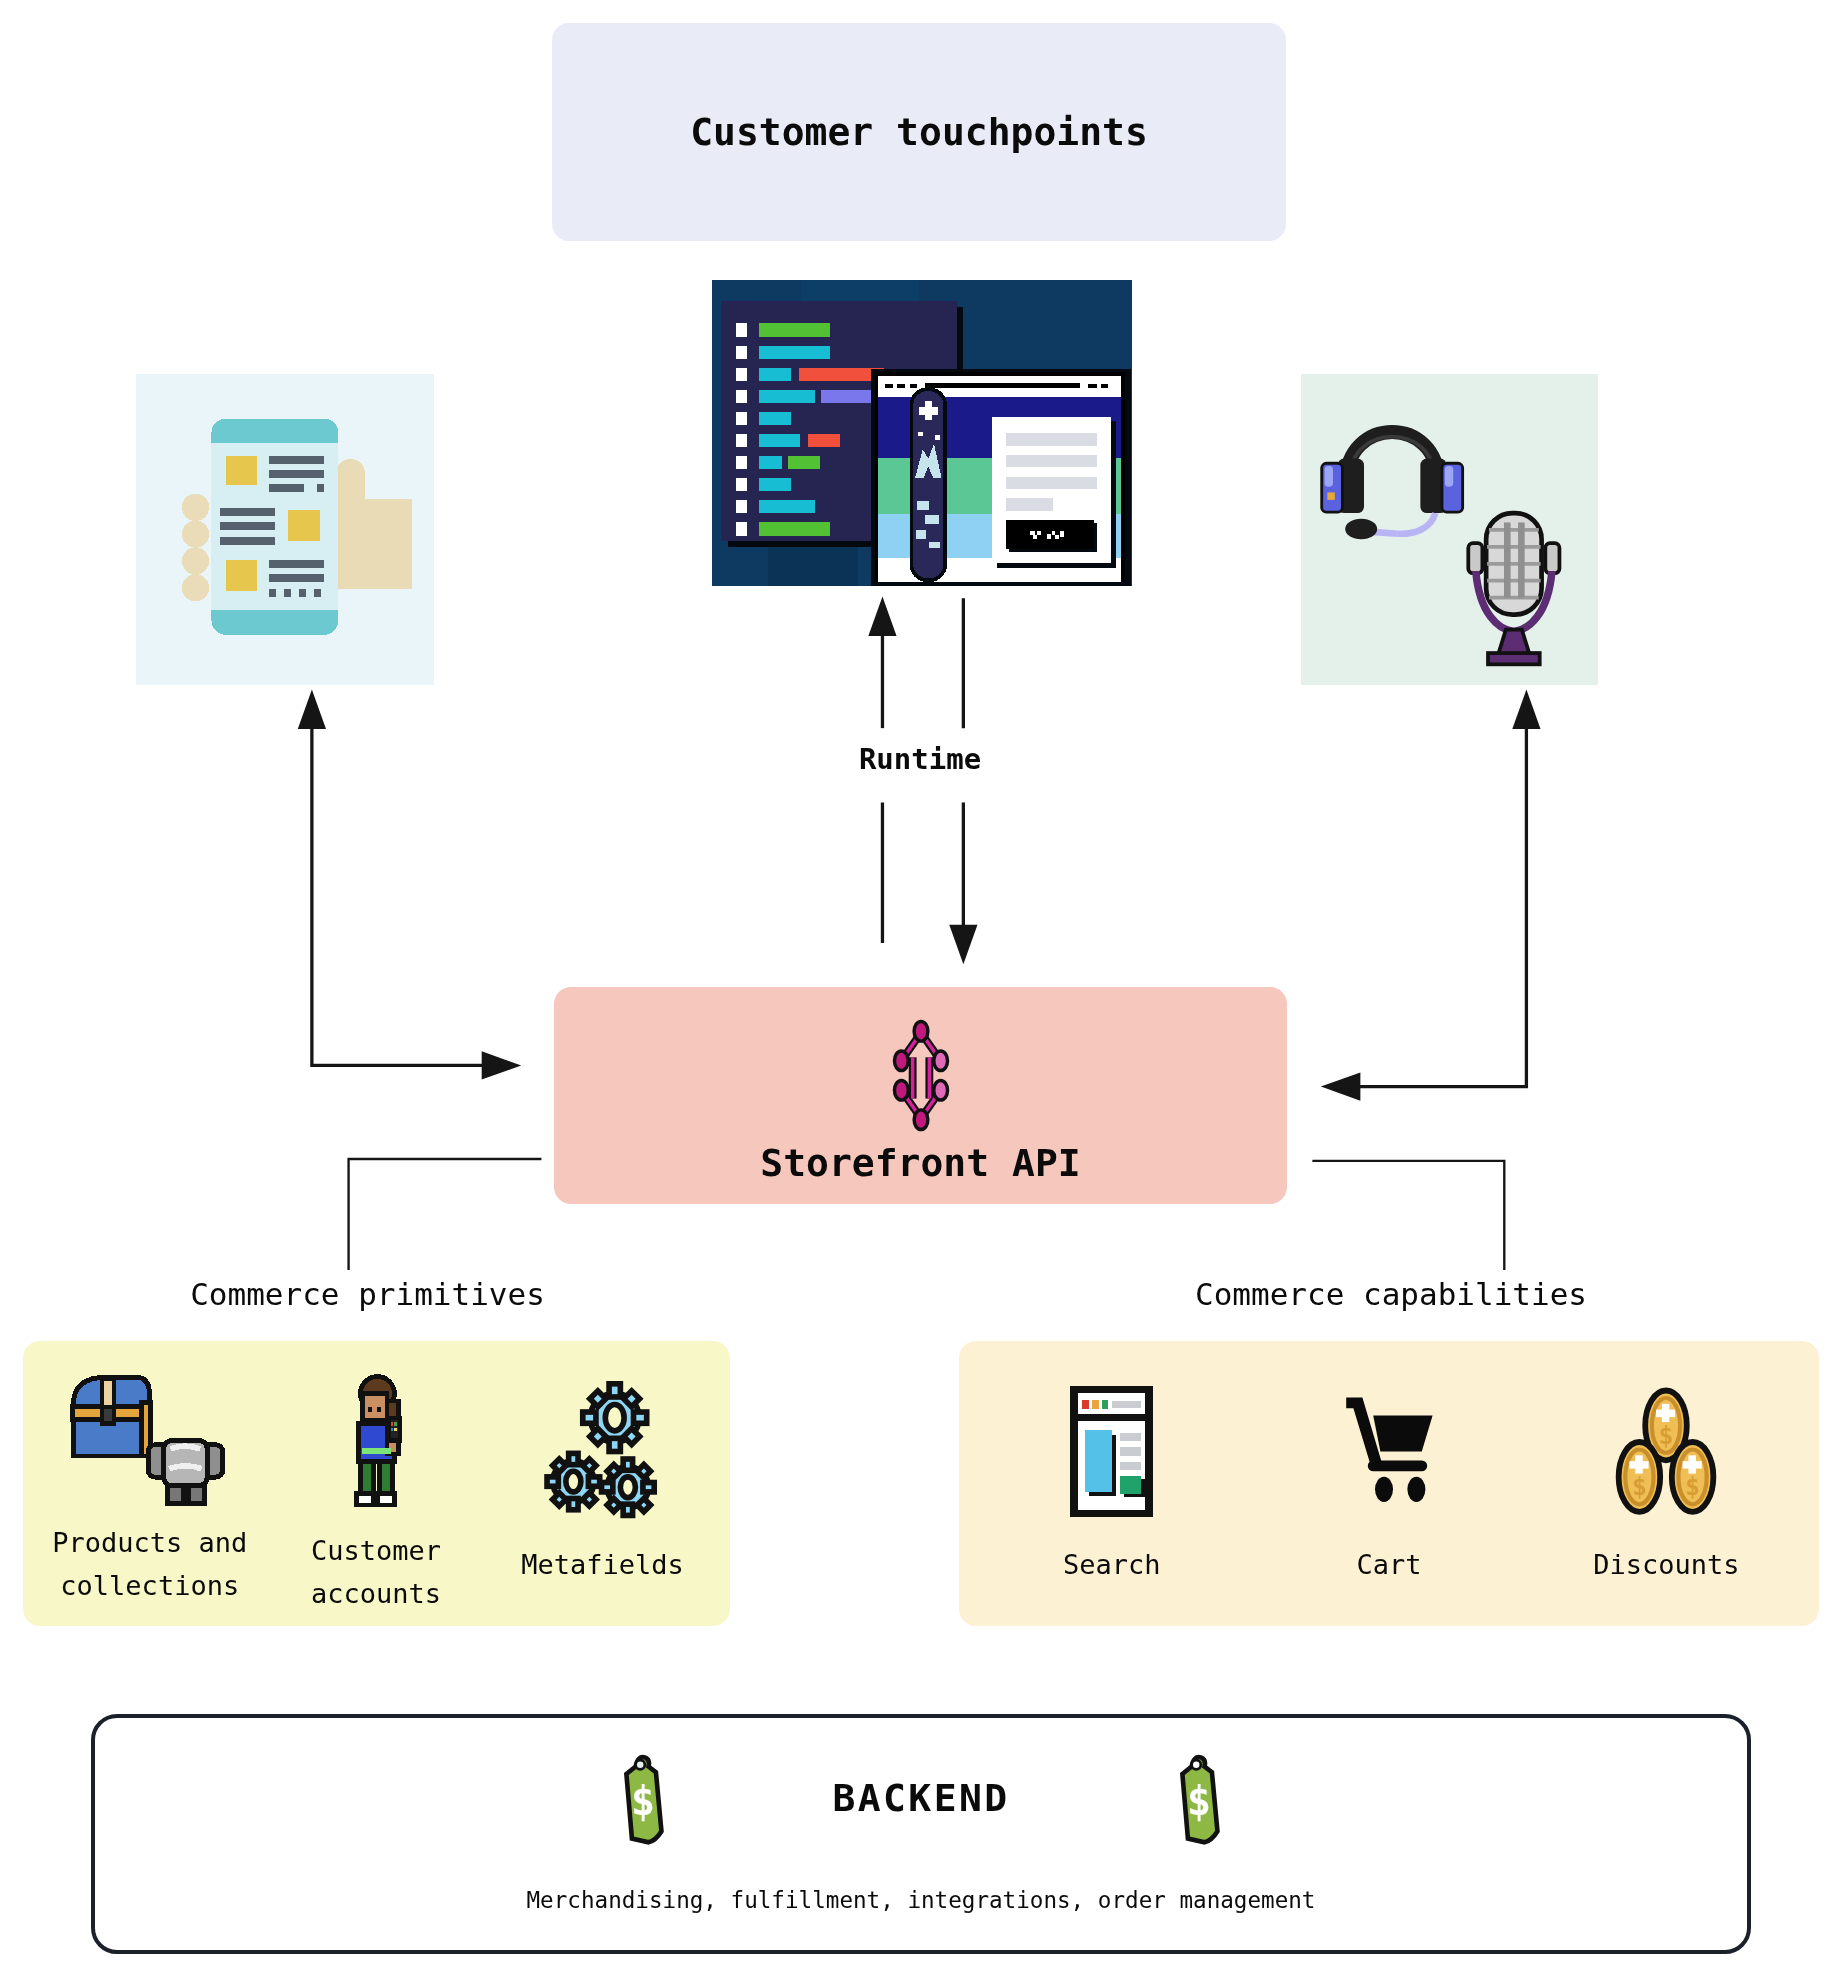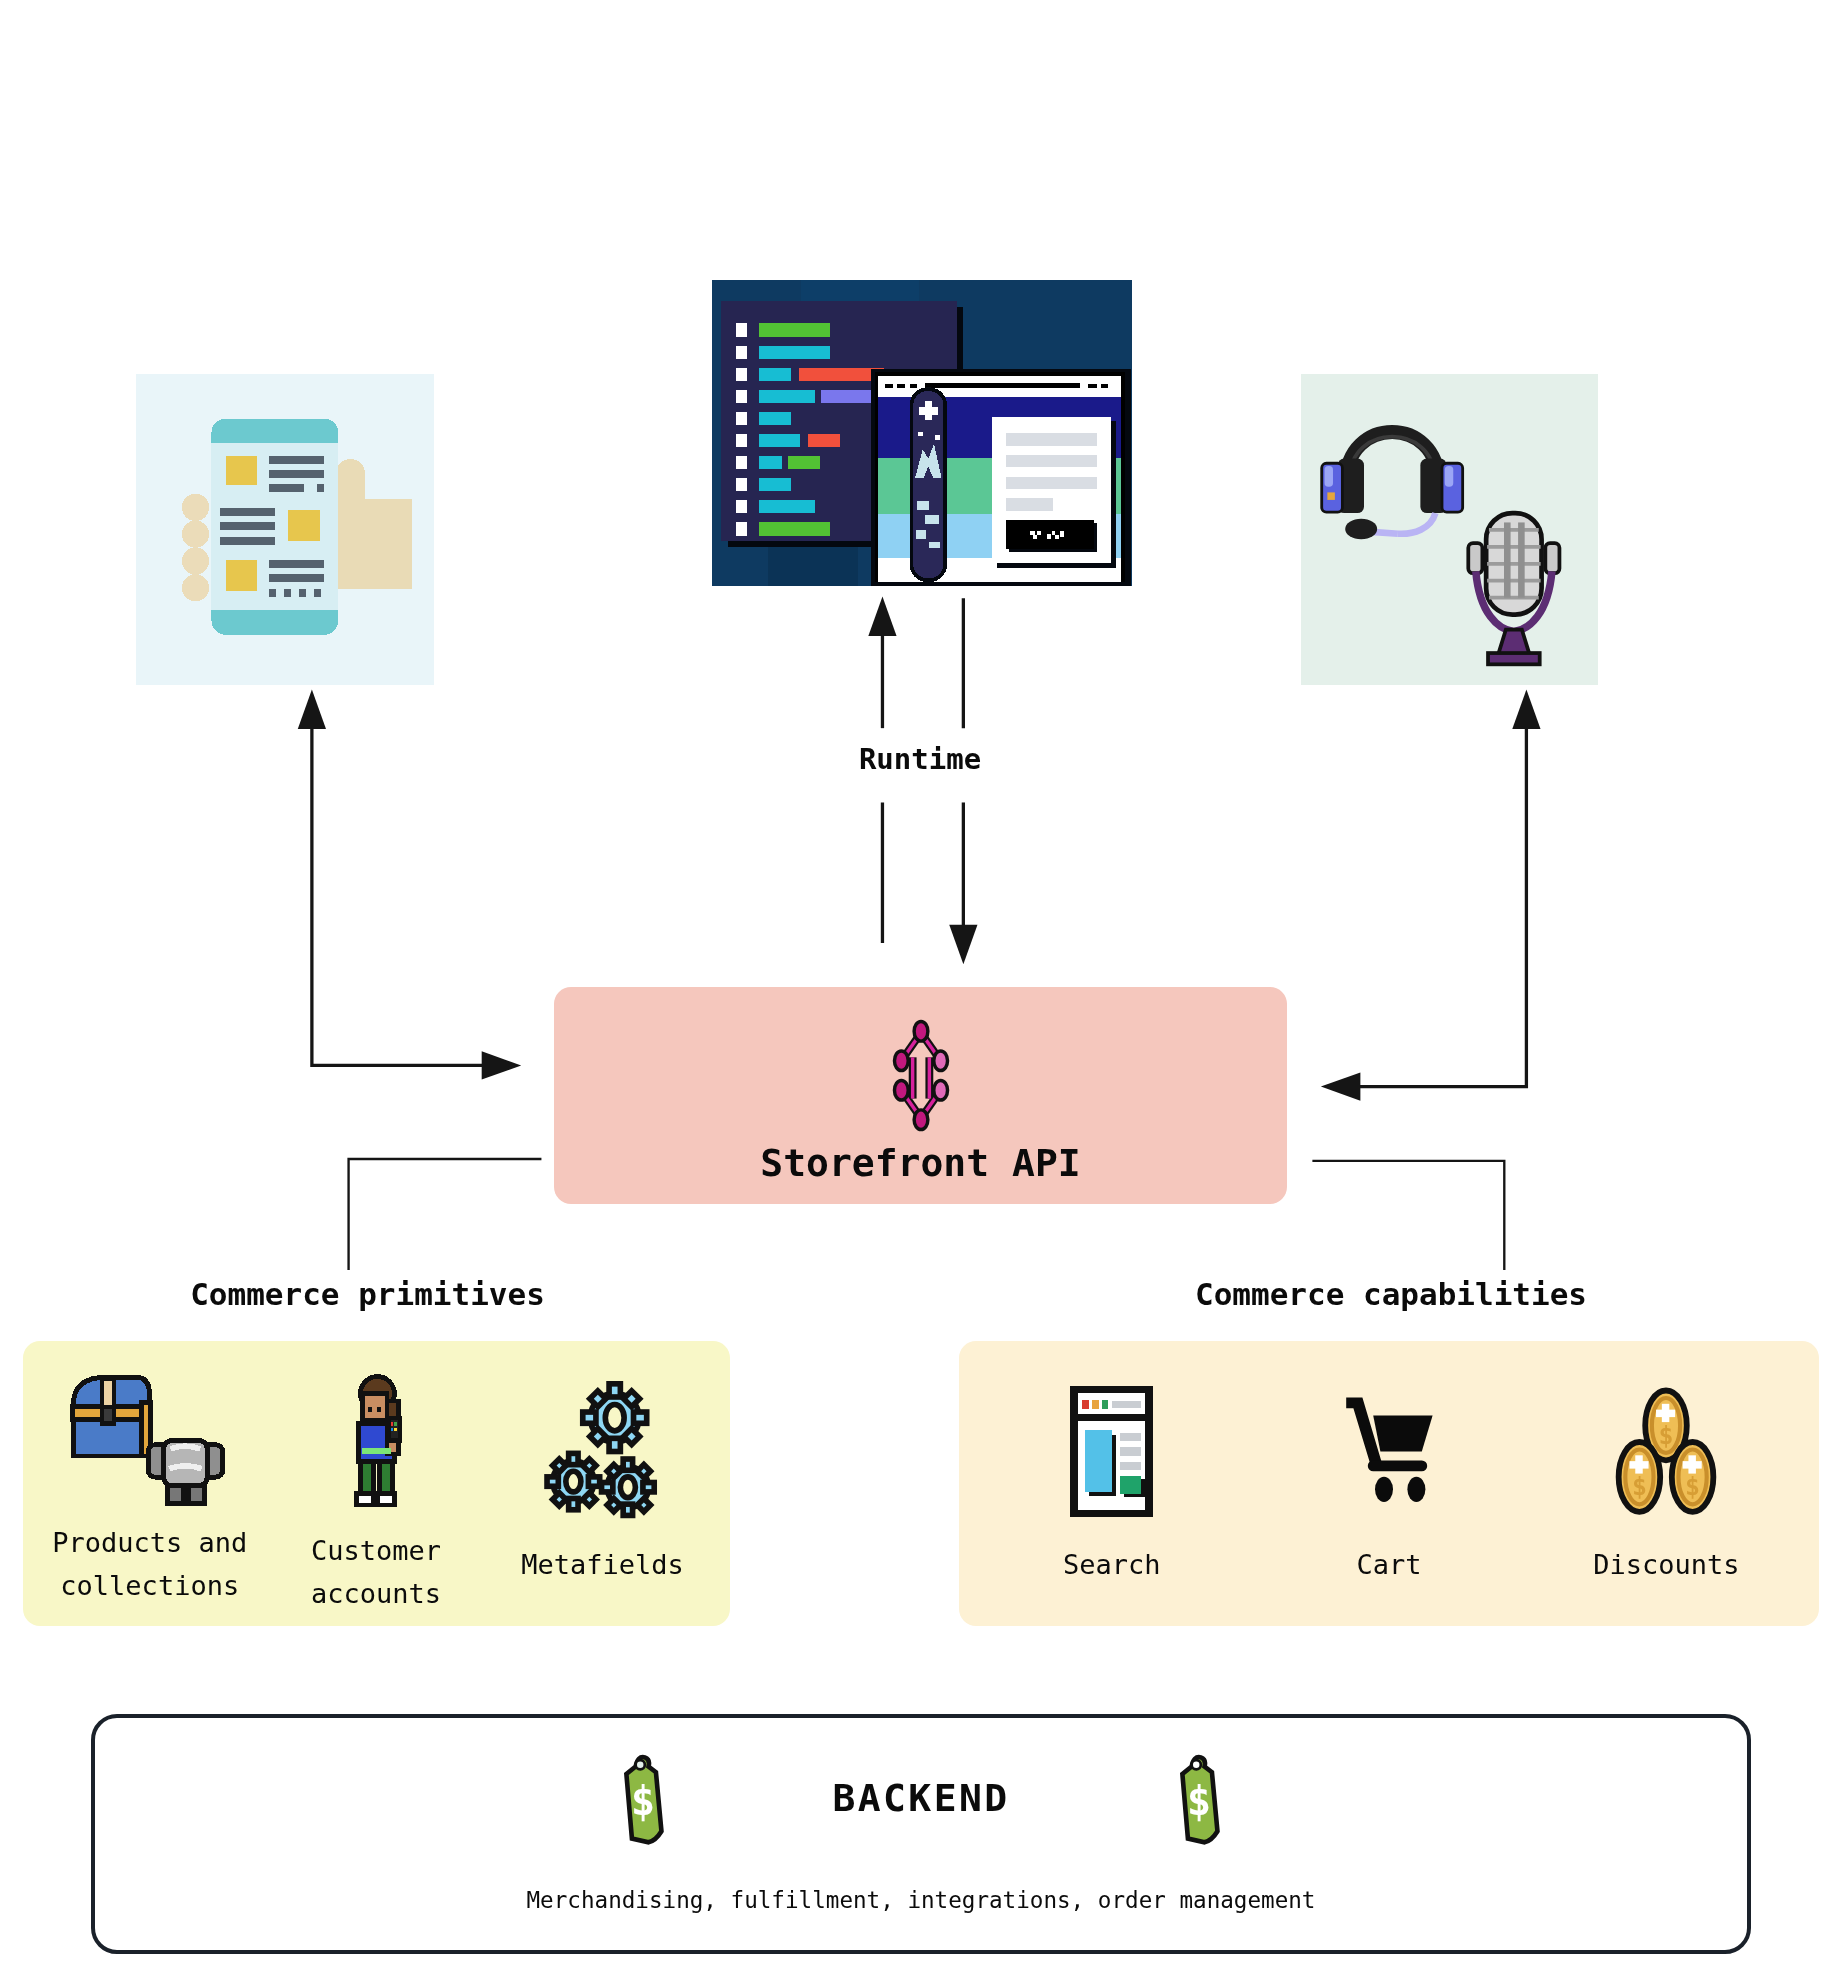--- a/index.html
+++ b/index.html
@@ -14,21 +14,21 @@
   #mobile-card{left:136px;top:374px;width:298px;height:311px;background:#E9F5F9;}
   #code-card{left:712px;top:280px;width:420px;height:306px;}
   #voice-card{left:1301px;top:374px;width:297px;height:311px;background:#E4F0EA;}
   
   #runtime-label{left:826px;top:742px;width:188px;text-align:center;font-size:29px;font-weight:bold;}
   
   #storefront-box{left:554px;top:987px;width:733px;height:217px;background:#F5C7BD;border-radius:17px;
                   display:flex;flex-direction:column;align-items:center;justify-content:flex-start;padding-top:32px;box-sizing:border-box;}
   #storefront-box .t{font-size:38px;font-weight:bold;margin-top:8.5px;}
   
-  .section-label{font-size:31px;font-weight:bold;text-align:center;}
+  .section-label{font-size:31px;font-weight:normal;text-align:center;}
   #primitives-label{left:104px;top:1276px;width:527px;}
   #capabilities-label{left:1156px;top:1276px;width:470px;}
   
   .item-box{border-radius:17px;display:flex;flex-direction:row;align-items:stretch;justify-content:space-around;box-sizing:border-box;padding:28px 14px 19px 14px;}
   #primitives-box{left:22.6px;top:1341px;width:707px;height:285px;background:#F8F7C7;}
   #capabilities-box{left:959px;top:1341px;width:860px;height:285px;background:#FDF1D4;}
   .item-col{display:flex;flex-direction:column;align-items:center;flex:1;}
   .item-icon{height:165px;display:flex;align-items:center;justify-content:center;}
   .item-label{font-size:27px;line-height:1.6;text-align:center;white-space:pre-line;margin-top:9px;}
   
@@ -65,20 +65,23 @@
     <g fill="#151515" stroke="none">
       <polygon points="1876,1268 1846,1352 1906,1352"></polygon>
       <polygon points="2048,2050 2018,1966 2078,1966"></polygon>
       <polygon points="663,1466 633,1550 693,1550"></polygon>
       <polygon points="1108,2265 1024,2235 1024,2295"></polygon>
       <polygon points="3245,1466 3215,1550 3275,1550"></polygon>
       <polygon points="2808,2310 2892,2280 2892,2340"></polygon>
     </g>
   </svg>
 
+  <div class="abs card" id="touchpoints-box">
+    <div class="t">Customer touchpoints</div>
+  </div>
 
   <div class="abs" id="mobile-card">
     <svg width="298" height="311" viewBox="0 0 633 662" shape-rendering="crispEdges">
 
       <g fill="#EBDCB9">
         <circle cx="126" cy="284" r="29"></circle>
           <circle cx="126" cy="341" r="29"></circle>
         <circle cx="126" cy="398" r="29"></circle>
           <circle cx="126" cy="455" r="29"></circle>
       </g>

